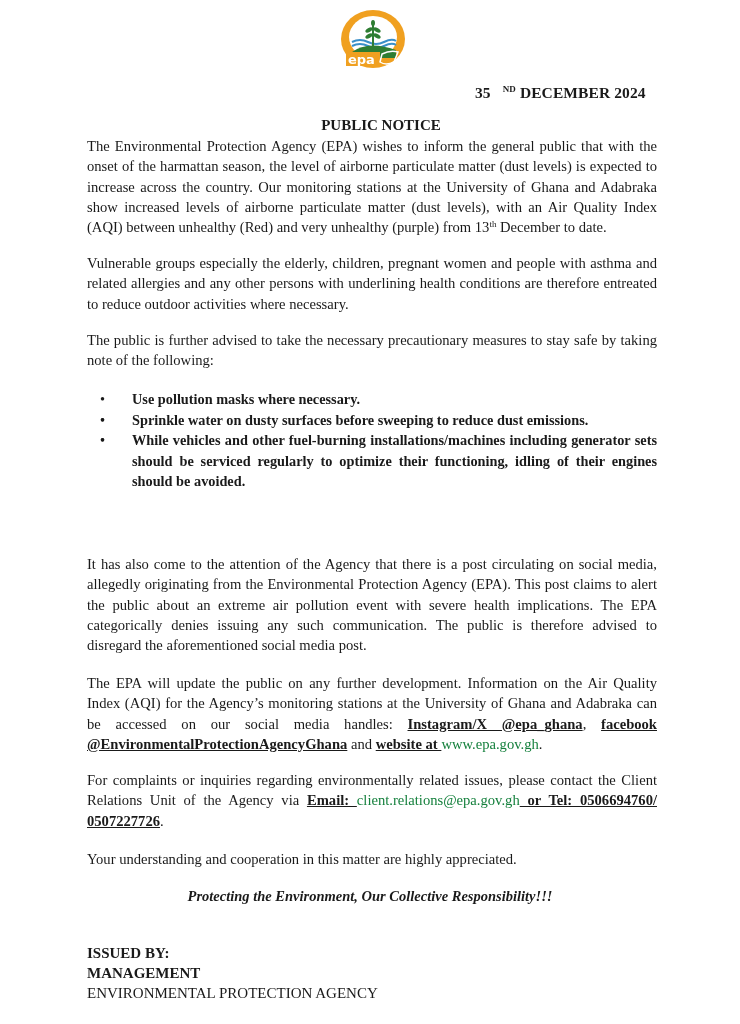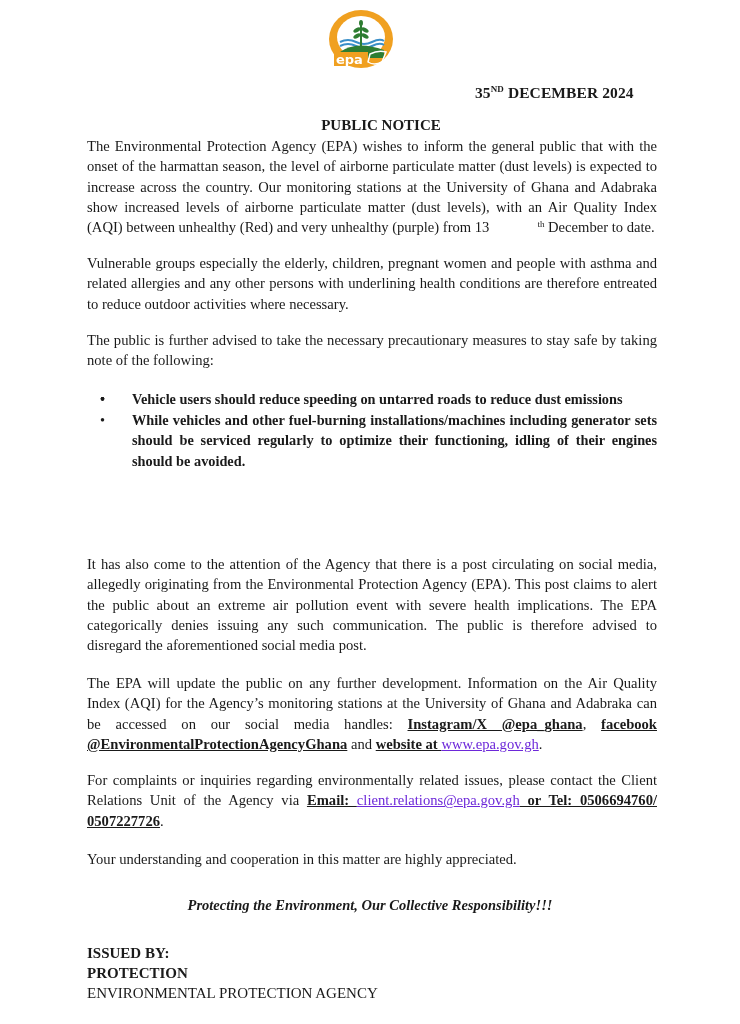--- a/index.html
+++ b/index.html
@@ -1,39 +1,39 @@
 <!DOCTYPE html>
 <html><head>
 <meta charset="utf-8">
 <style>
   html, body { margin: 0; padding: 0; background: #ffffff; }
   body { width: 740px; height: 1024px; overflow: hidden; position: relative;
     font-family: "Liberation Serif", "DejaVu Serif", serif; color: #1a1a1a; }
-  .logo { position: absolute; left: 326px; top: 8px; width: 70px; height: 62px; }
+  .logo { position: absolute; left: 338px; top: 8px; width: 70px; height: 62px; }
   .date { position: absolute; left: 475px; top: 84px; font-weight: bold; font-size: 15.5px; letter-spacing: 0.1px; }
-  .date sup { font-size: 9px; vertical-align: 6px; line-height: 0; }
+  .date sup { font-size: 9px; vertical-align: 6px; line-height: 0; margin-left: 12px; }
   .title { position: absolute; left: 0; width: 740px; top: 117px; text-align: center; font-weight: bold; font-size: 15px; padding-left: 11px; }
   .para { position: absolute; left: 87px; width: 570px; font-size: 14.6px; line-height: 20.3px; text-align: justify; }
-  .para sup { font-size: 9px; vertical-align: 5px; line-height: 0; padding-left: 48px; }
+  .para sup { font-size: 9px; vertical-align: 5px; line-height: 0; }
   .p1 { top: 136px; }
   .p2 { top: 253px; }
   .p3 { top: 330px; }
   .bullets { position: absolute; left: 100px; width: 557px; top: 389px; margin: 0; padding: 0; list-style: none; font-weight: bold; font-size: 14.3px; line-height: 20.6px; }
   .bullets li { position: relative; padding-left: 32px; text-align: justify; }
   .bullets li .dot { position: absolute; left: 0; top: 0; font-weight: normal; }
   .p4 { top: 554px; }
   .p5 { top: 673px; }
   .p6 { top: 770px; }
   .p7 { top: 849px; }
-  .slogan { position: absolute; left: 0; width: 740px; top: 888px; text-align: center; font-style: italic; font-weight: bold; font-size: 14.5px; margin-top: 9px; }
+  .slogan { position: absolute; left: 0; width: 740px; top: 888px; text-align: center; font-style: italic; font-weight: bold; font-size: 14.5px; }
   .sig { position: absolute; left: 87px; font-size: 15px; line-height: 20.5px; }
   .sig1 { top: 943px; font-weight: bold; }
   .sig2 { top: 963px; font-weight: bold; }
   .sig3 { top: 983px; }
-  a.link { color: #6d28d9; text-decoration: underline; }
+  a.link { color: #15803d; }
   b { font-weight: bold; text-decoration: underline; }
 </style>
 </head>
 <body>
 
 <div class="logo">
   <svg width="70" height="62" viewBox="0 0 70 62">
     <ellipse cx="35" cy="31" rx="32" ry="29" fill="#f0a020"></ellipse>
     <ellipse cx="35" cy="29" rx="24" ry="21" fill="#ffffff"></ellipse>
     <path d="M14 34 Q22 30 30 34 T46 34 T58 33" stroke="#3a8fc8" stroke-width="2" fill="none"></path>
@@ -55,32 +55,32 @@
 
 <div class="title">PUBLIC NOTICE</div>
 
 <div class="para p1"><span>The Environmental Protection Agency (EPA) wishes to inform the general public that with the onset of the harmattan season, the level of airborne particulate matter (dust levels) is expected to increase across the country. Our monitoring stations at the University of Ghana and Adabraka show increased levels of airborne particulate matter (dust levels), with an Air Quality Index (AQI) between unhealthy (Red) and very unhealthy (purple) from 13</span><sup>th</sup><span> December to date.</span></div>
 
 <div class="para p2">Vulnerable groups especially the elderly, children, pregnant women and people with asthma and related allergies and any other persons with underlining health conditions are therefore entreated to reduce outdoor activities where necessary.</div>
 
 <div class="para p3">The public is further advised to take the necessary precautionary measures to stay safe by taking note of the following:</div>
 
 <ul class="bullets">
+  <li><span class="dot">•</span><span>Use pollution masks where necessary.</span></li>
   <li><span class="dot">•</span></li>
+  <li><span class="dot">•</span><span>Sprinkle water on dusty surfaces before sweeping to reduce dust emissions.</span></li>
   <li><span class="dot">•</span></li>
-  <li><span class="dot">•</span></li>
-  <li><span class="dot">•</span><span>Vehicle users should reduce speeding on untarred roads to reduce dust emissions</span></li>
   <li><span class="dot">•</span><span>While vehicles and other fuel-burning installations/machines including generator sets should be serviced regularly to optimize their functioning, idling of their engines should be avoided.</span></li>
 </ul>
 
 <div class="para p4">It has also come to the attention of the Agency that there is a post circulating on social media, allegedly originating from the Environmental Protection Agency (EPA). This post claims to alert the public about an extreme air pollution event with severe health implications. The EPA categorically denies issuing any such communication. The public is therefore advised to disregard the aforementioned social media post.</div>
 
 <div class="para p5"><span>The EPA will update the public on any further development. Information on the Air Quality Index (AQI) for the Agency’s monitoring stations at the University of Ghana and Adabraka can be accessed on our social media handles: </span><b>Instagram/X @epa_ghana</b><span>, </span><b>facebook @EnvironmentalProtectionAgencyGhana</b><span> and </span><b>website at </b><a class="link">www.epa.gov.gh</a><span>.</span></div>
 
 <div class="para p6"><span>For complaints or inquiries regarding environmentally related issues, please contact the  Client Relations Unit of the Agency via </span><b>Email: </b><a class="link">client.relations@epa.gov.gh</a><b> or Tel: 0506694760/ 0507227726</b><span>.</span></div>
 
 <div class="para p7">Your understanding and cooperation in this matter are highly appreciated.</div>
 
 <div class="slogan">Protecting the Environment, Our Collective Responsibility!!!</div>
 
 <div class="sig sig1">ISSUED BY:</div>
-<div class="sig sig2">PROTECTION</div>
+<div class="sig sig2">MANAGEMENT</div>
 <div class="sig sig3">ENVIRONMENTAL PROTECTION AGENCY</div>
 
 </body></html>

